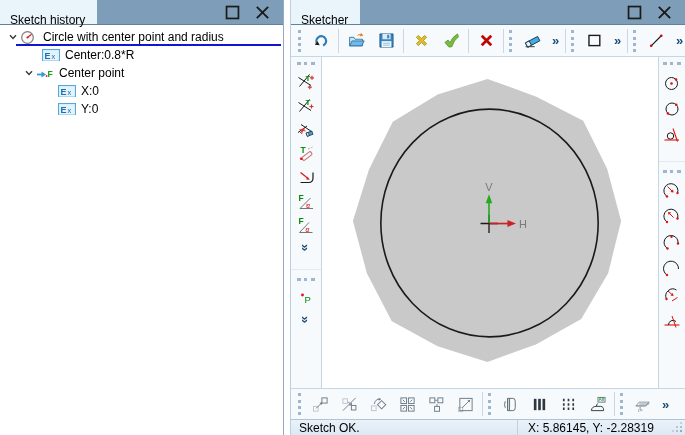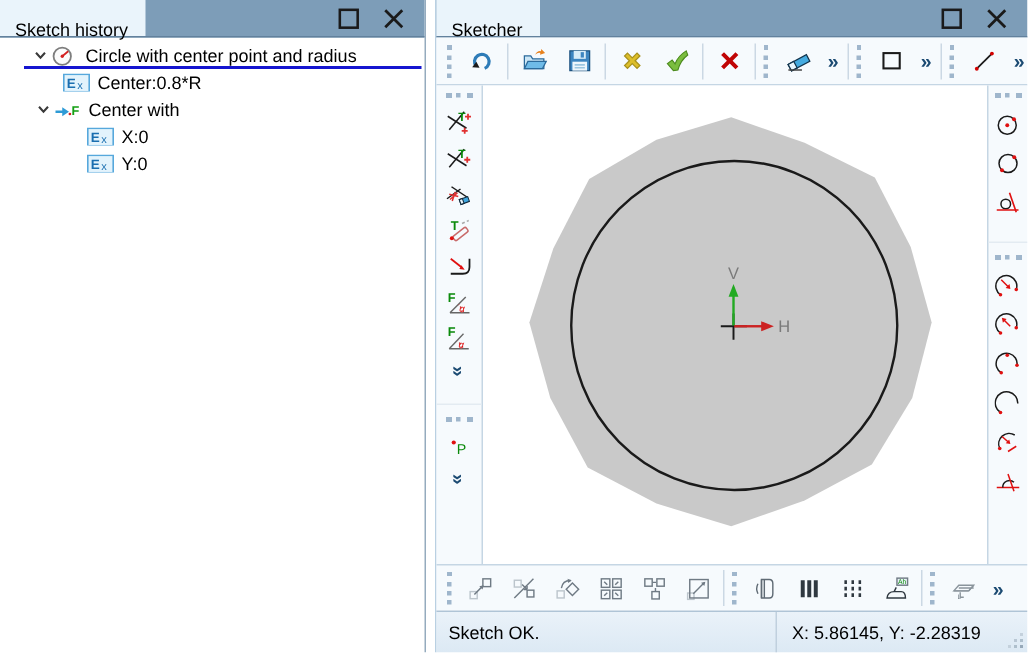--- a/index.html
+++ b/index.html
@@ -19,21 +19,21 @@
 
   .titlebar{height:25px;background:var(--titlebar);display:flex;align-items:stretch;border-bottom:1px solid #62819D;flex:none}
   .title-tab{background:var(--tab);display:flex;align-items:center;padding:16px 12px 0 10px;white-space:nowrap}
   .title-sp{flex:1}
   .win-controls{display:flex;align-items:center;padding-right:6px}
   .win-btn{width:24px;height:100%;background:transparent;border:0;display:flex;align-items:center;justify-content:center}
   .win-btn svg{width:11px;height:11px}
 
   .tree{padding-top:3px}
   .tree-row{height:18px;display:flex;align-items:center;position:relative;white-space:nowrap}
-  .ind0{padding-left:20px}.ind1{padding-left:22px}.ind2{padding-left:42px}.ind3{padding-left:58px}
+  .ind0{padding-left:6px}.ind1{padding-left:22px}.ind2{padding-left:42px}.ind3{padding-left:58px}
   .chev{width:14px;height:14px;display:flex;align-items:center;justify-content:center;flex:none}
   .chev svg{width:10px;height:10px}
   .t-icon{width:19px;height:15px;display:flex;align-items:center;margin-right:4px;flex:none}
   .t-icon svg{max-height:15px;max-width:18px}
   .tree-row.selected::after{content:"";position:absolute;left:16px;right:2px;bottom:0;height:2px;background:var(--selection-line)}
 
   .topbar{height:32px;background:var(--strip-bg);border-bottom:1px solid var(--strip-border);display:flex;align-items:center;padding:0 2px 0 4px;flex:none}
   .tb-btn{height:26px;min-width:30px;border:0;background:transparent;display:flex;align-items:center;justify-content:center;padding:0}
   .tb-btn .ic{display:flex}
   .tb-btn svg{width:17px;height:17px}
@@ -52,21 +52,21 @@
   .strip .tb-gap{height:14px;width:100%;border-bottom:1px solid #E3EBF2;margin-bottom:5px}
   .strip .tb-more{transform:rotate(90deg);height:18px;min-width:18px}
 
   .canvas{flex:1;background:#fff;position:relative;overflow:hidden}
   .canvas svg{position:absolute;inset:0;width:100%;height:100%}
   .axis-label{fill:#7A7A7A;font-size:11px}
 
   .bottombar{height:31px;background:var(--strip-bg);border-top:1px solid var(--strip-border);display:flex;align-items:center;padding:0 2px 0 4px;flex:none}
   .bottombar .tb-btn{min-width:29px}
 
-  .statusbar{height:28px;background:linear-gradient(#EAF2F9,var(--status-bg));border-top:1px solid #AFC4D6;display:flex;align-items:center;flex:none;position:relative}
+  .statusbar{height:16px;background:linear-gradient(#EAF2F9,var(--status-bg));border-top:1px solid #AFC4D6;display:flex;align-items:center;flex:none;position:relative}
   .status-msg{flex:1;padding-left:8px}
   .status-coords{width:168px;height:100%;display:flex;align-items:center;padding-left:10px;border-left:1px solid #C0D0DE}
   .grip{position:absolute;right:2px;bottom:2px;width:12px;height:12px}
   .grip::after{content:"";position:absolute;right:1px;bottom:1px;width:2px;height:2px;background:#97A9B9;
     box-shadow:-4px 0 0 #AEBFCC,0 -4px 0 #AEBFCC,-8px 0 0 #C4D1DC,0 -8px 0 #C4D1DC,-4px -4px 0 #B9C7D4}
 </style>
 </head>
 <body>
 
 <div class="left-panel">
@@ -125,21 +125,21 @@
           </svg>
         </span>
         <span class="t-icon">
           <svg viewBox="0 0 18 13">
             <line x1="1" y1="7.5" x2="6" y2="7.5" stroke="#2E9BD6" stroke-width="1.8"></line>
             <path d="M10 7.5 l-4.5-3 v6 z" fill="#2E9BD6"></path>
             <circle cx="10.6" cy="9" r="0.9" fill="#D42020"></circle>
             <text x="11.6" y="9.8" font-size="8.5" font-weight="bold" fill="#15A015">F</text>
           </svg>
         </span>
-        <span class="t-label">Center with</span>
+        <span class="t-label">Center point</span>
       </div>
       <div class="tree-row ind3">
         <span class="t-icon">
           <svg viewBox="0 0 17 12">
             <rect x="0.5" y="0.5" width="16" height="11" fill="#E3F3FC" stroke="#56A8DC"></rect>
             <text x="2.3" y="9.3" font-size="8.5" fill="#1B6FB0" font-weight="bold">E</text>
             <text x="9" y="9.8" font-size="7" fill="#1B6FB0">x</text>
           </svg>
         </span>
         <span class="t-label">X:0</span>

